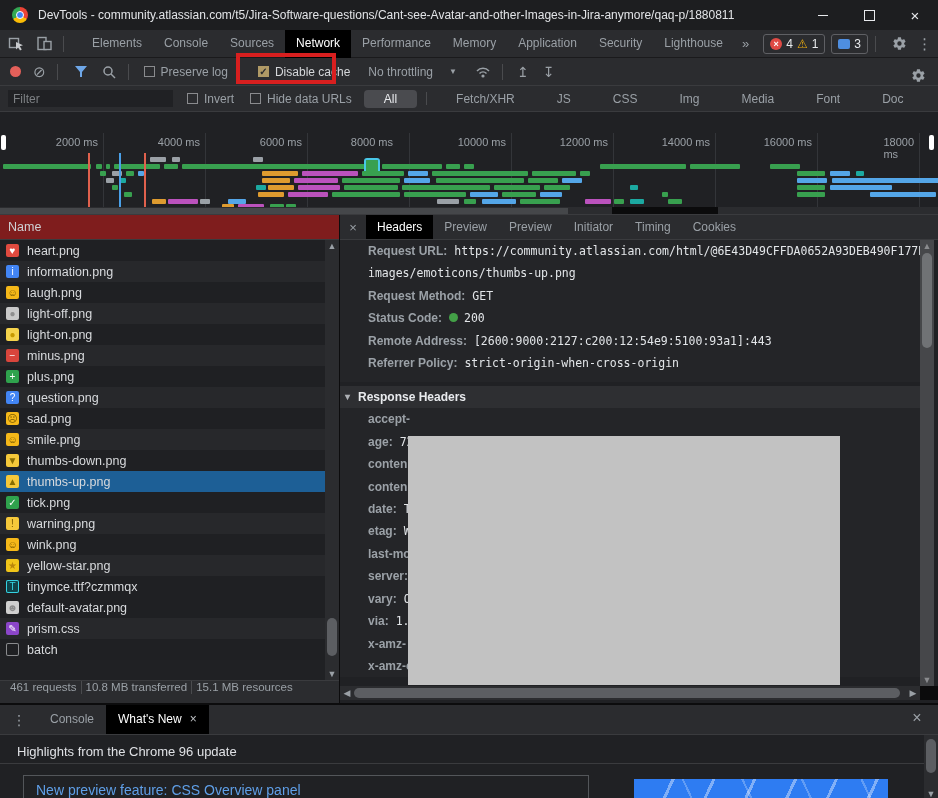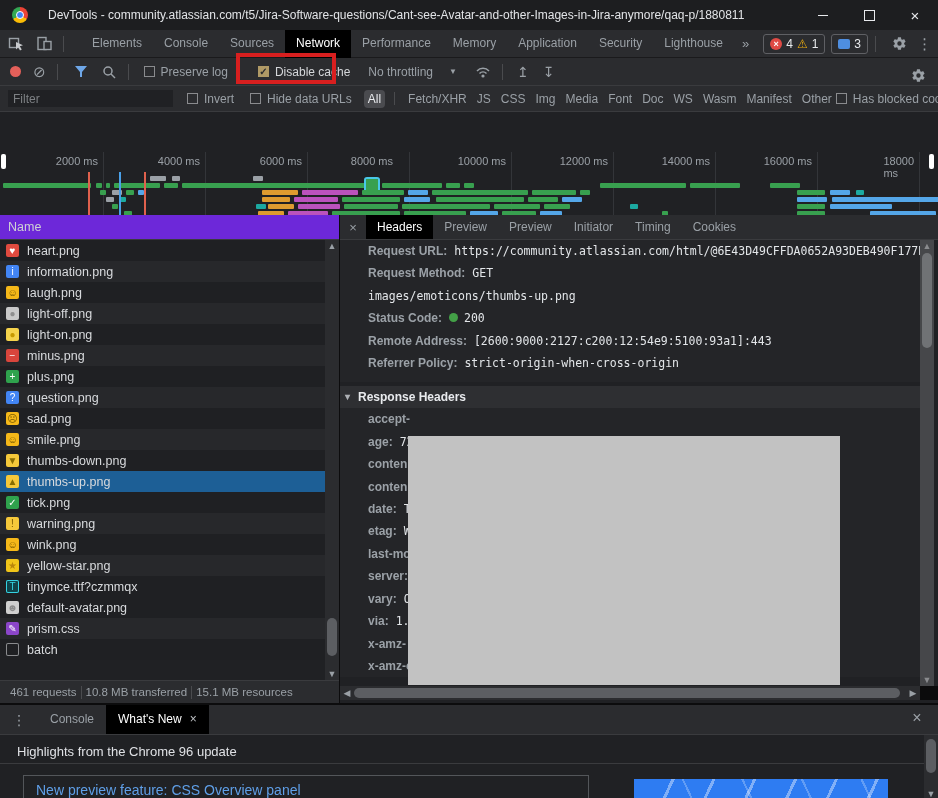--- a/index.html
+++ b/index.html
@@ -8,21 +8,21 @@
   .vdiv{width:1px;height:16px;background:#4a4b4e;margin:0 7px;flex:0 0 auto;}
   .vdiv.short{height:13px;}
 
   
   .titlebar{position:absolute;left:0;top:0;width:938px;height:30px;background:#1d1e20;
             display:flex;align-items:center;padding-left:12px;box-sizing:border-box;}
   .chrome-logo{width:16px;height:16px;border-radius:50%;flex:0 0 auto;position:relative;
                background:conic-gradient(#ea4335 0 120deg,#fbbc05 120deg 240deg,#34a853 240deg 360deg);}
   .logo-core{position:absolute;left:4px;top:4px;width:8px;height:8px;border-radius:50%;
              background:#4285f4;border:1.5px solid #fff;box-sizing:border-box;}
-  .title{margin-left:20px;font-size:12px;color:#e2e4e7;white-space:nowrap;}
+  .title{margin-left:10px;font-size:12px;color:#e2e4e7;white-space:nowrap;}
   .win-controls{position:absolute;right:0;top:0;height:30px;display:flex;}
   .wc{width:46px;height:30px;display:flex;align-items:center;justify-content:center;color:#e8eaed;font-size:15px;}
   .min-glyph{width:10px;border-top:1px solid #e8eaed;display:inline-block;}
   .max-glyph{width:9px;height:9px;border:1px solid #e8eaed;display:inline-block;}
 
   
   .tabbar{position:absolute;left:0;top:30px;width:938px;height:28px;background:#2b2c2f;
           display:flex;align-items:center;border-bottom:1px solid #1a1a1c;box-sizing:border-box;}
   .tbicon{width:24px;height:22px;display:flex;align-items:center;justify-content:center;flex:0 0 auto;margin-left:4px;}
   .ptabs{display:flex;height:28px;margin-left:10px;}
@@ -57,60 +57,60 @@
   .arrow-glyph{color:#9aa0a6;font-size:14px;padding:0 7px;}
   .tb-right{position:absolute;right:8px;top:6px;}
 
   
   .filterrow{position:absolute;left:0;top:86px;width:938px;height:26px;background:#2b2c2f;
              border-bottom:1px solid #3a3b3e;display:flex;align-items:center;padding-left:8px;box-sizing:border-box;}
   .filter-input{width:160px;height:17px;background:#202124;border:none;outline:none;color:#c8cacc;
                 font-family:"Liberation Sans",sans-serif;font-size:12px;padding:0 5px;}
   .filter-input::placeholder{color:#7d8084;}
   .pills{display:flex;align-items:center;gap:2px;margin-left:4px;}
-  .pill{padding:2px 4px;border-radius:4px;color:#9aa0a6;white-space:nowrap;}
+  .pill{padding:2px 20px;border-radius:4px;color:#9aa0a6;white-space:nowrap;}
   .pill.on{background:#4a4b4f;color:#e8eaed;}
   .frow-right{margin-left:auto;margin-right:6px;}
 
   
   .optrow{position:absolute;left:0;top:112px;width:938px;height:21px;background:#2b2c2f;
           border-bottom:1px solid #3a3b3e;display:flex;align-items:center;padding-left:10px;box-sizing:border-box;}
 
   
   .overview{position:absolute;left:0;top:133px;width:938px;height:82px;background:#202124;
-            border-bottom:1px solid #3a3b3e;overflow:hidden;box-sizing:border-box;margin-top:19px;}
+            border-bottom:1px solid #3a3b3e;overflow:hidden;box-sizing:border-box;}
   .gridline{position:absolute;top:0;width:1px;height:74px;background:#333539;}
   .ticklabel{position:absolute;top:3px;transform:translateX(-100%);color:#9aa0a6;font-size:11px;padding-right:5px;}
   .bar{position:absolute;border-radius:1px;}
   .bar.selbox{outline:2px solid #49c8e8;}
   .marker{position:absolute;top:20px;height:54px;width:2px;}
   .ov-handle{position:absolute;top:2px;width:5px;height:15px;background:#fff;border-radius:2px;}
   .ov-strip{position:absolute;left:0;top:74px;width:938px;height:8px;background:#2b2c2f;}
   .ov-strip .seg1{position:absolute;left:0;top:1px;width:568px;height:6px;background:#45474a;}
   .ov-strip .seg2{position:absolute;left:612px;top:0;width:106px;height:8px;background:#0b0b0c;}
 
   
   .leftpanel{position:absolute;left:0;top:215px;width:340px;height:488px;background:#202124;
              border-right:1px solid #0c0c0d;box-sizing:border-box;}
-  .name-header{position:absolute;left:0;top:0;width:339px;height:25px;background:#6d28d9;
+  .name-header{position:absolute;left:0;top:0;width:339px;height:25px;background:#7f1d1d;
                border-bottom:1px solid #3a3b3e;line-height:24px;padding-left:8px;color:#cfd1d4;
                font-size:12.5px;box-sizing:border-box;}
   .list{position:absolute;left:0;top:25px;width:325px;height:440px;overflow:hidden;}
   .lrow{height:21px;display:flex;align-items:center;padding-left:6px;gap:8px;background:#1f2023;}
   .lrow.alt{background:#27282b;}
   .lrow.sel{background:#1d5f96;}
   .ficon{width:13px;height:13px;border-radius:2px;font-size:10px;line-height:13px;text-align:center;flex:0 0 auto;}
   .fname{color:#d8dadd;font-size:12.5px;white-space:nowrap;}
   .vscroll{position:absolute;width:14px;background:#2b2c2f;}
   .vscroll .sarrow{position:absolute;left:0;width:14px;height:12px;color:#9aa0a6;font-size:9px;
                    text-align:center;line-height:12px;}
   .vscroll .thumb{position:absolute;left:2px;width:10px;background:#5c5e62;border-radius:5px;}
   .left-scroll{left:325px;top:25px;height:440px;}
   .lfooter{position:absolute;left:0;bottom:0;width:339px;height:23px;background:#2b2c2f;border-top:1px solid #3a3b3e;
-           display:flex;align-items:center;gap:4px;padding-left:10px;color:#9aa0a6;font-size:11.5px;box-sizing:border-box;}
+           display:flex;gap:4px;padding-left:10px;color:#9aa0a6;font-size:11.5px;box-sizing:border-box;}
   .fdiv{width:1px;height:13px;background:#4a4b4e;}
 
   
   .rightpanel{position:absolute;left:340px;top:215px;width:598px;height:488px;background:#202124;}
   .dtabs{position:absolute;left:0;top:0;width:598px;height:25px;background:#2b2c2f;border-bottom:1px solid #3a3b3e;
          display:flex;align-items:center;box-sizing:border-box;}
   .dclose{width:26px;text-align:center;color:#9aa0a6;font-size:13px;}
   .dtab{padding:0 11px;line-height:24px;color:#9aa0a6;white-space:nowrap;height:24px;}
   .dtab.on{background:#000;color:#fff;}
   .dcontent{position:absolute;left:0;top:25px;width:580px;height:446px;overflow:hidden;}
@@ -516,22 +516,22 @@
           <div class="dtab">Preview</div>
           <div class="dtab">Initiator</div>
           <div class="dtab">Timing</div>
           <div class="dtab">Cookies</div>
         </div>
     </div>
     <div class="dcontent">
       <div class="section">
         <div id="general-rows">
             <div class="kv"><span class="hkey">Request URL:</span><span class="hval">https://community.atlassian.com/html/@6E43D49CFFDA0652A93DEB490F177BB7/</span></div>
+            <div class="kv cont"><span class="hval">images/emoticons/thumbs-up.png</span></div>
             <div class="kv"><span class="hkey">Request Method:</span><span class="hval">GET</span></div>
-            <div class="kv cont"><span class="hval">images/emoticons/thumbs-up.png</span></div>
             <div class="kv"><span class="hkey">Status Code:</span><span class="dot"></span><span class="hval">200</span></div>
             <div class="kv"><span class="hkey">Remote Address:</span><span class="hval">[2600:9000:2127:c200:12:54e9:5100:93a1]:443</span></div>
             <div class="kv"><span class="hkey">Referrer Policy:</span><span class="hval">strict-origin-when-cross-origin</span></div>
           </div>
         <div style="height:8px;"></div>
       </div>
       <div class="section">
         <div class="sec-header">Response Headers</div>
         <div id="response-rows">
             <div class="kv"><span class="hkey">accept-</span></div>

